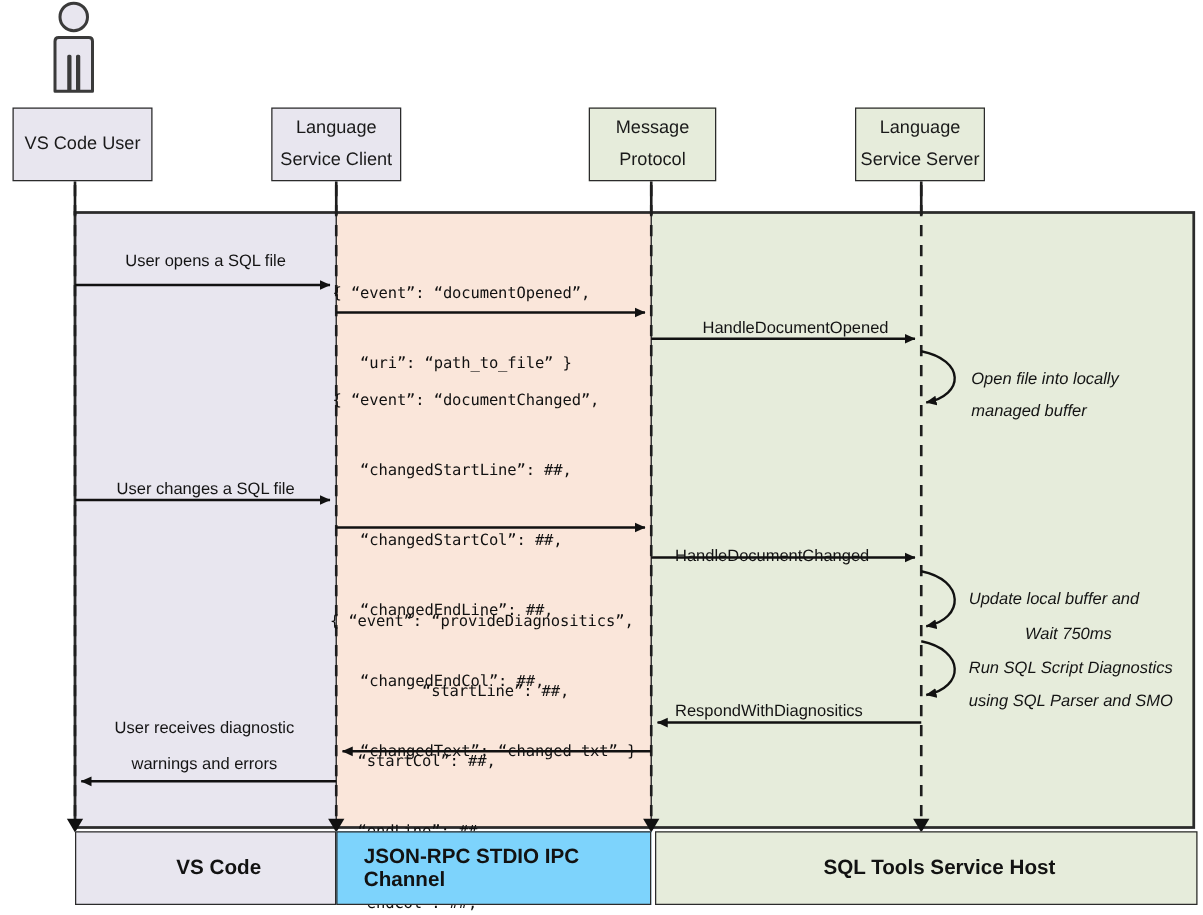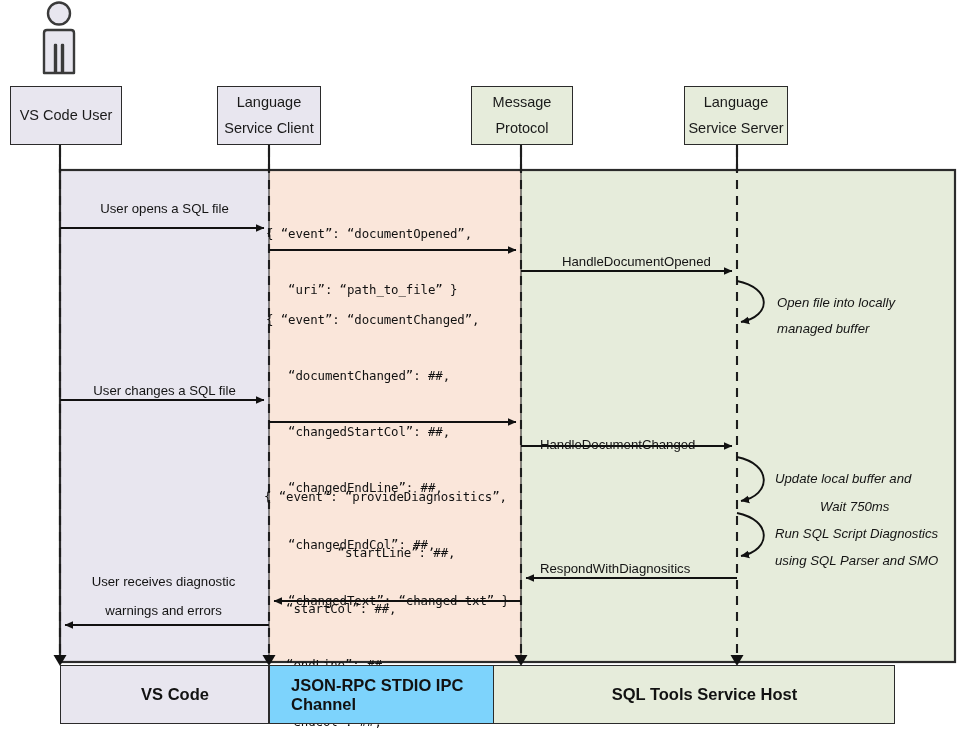--- a/index.html
+++ b/index.html
@@ -205,21 +205,21 @@
   <div class="note" style="left:775px; top:526px;">Run SQL Script Diagnostics</div>
   <div class="note" style="left:775px; top:553px;">using SQL Parser and SMO</div>
 
   <div class="json" style="left:266px; top:203px;">
     <div>{ “event”: “documentOpened”,</div>
     <div style="margin-top:19px;">   “uri”: “path_to_file” }</div>
   </div>
 
   <div class="json" style="left:266px; top:289px;">
     <div>{ “event”: “documentChanged”,</div>
-    <div style="margin-top:19px;">   “documentChanged”: ##,</div>
+    <div style="margin-top:19px;">   “changedStartLine”: ##,</div>
     <div style="margin-top:19px;">   “changedStartCol”: ##,</div>
     <div style="margin-top:19px;">   “changedEndLine”: ##,</div>
     <div style="margin-top:19px;">   “changedEndCol”: ##,</div>
     <div style="margin-top:19px;">   “changedText”: “changed txt” }</div>
   </div>
 
   <div class="json" style="left:264px; top:466px;">
     <div>{ “event”: “provideDiagnositics”,</div>
     <div style="margin-top:19px;text-align:center;">   “startLine”: ##,</div>
     <div style="margin-top:19px;">   “startCol”: ##,</div>
@@ -227,17 +227,17 @@
     <div style="margin-top:19px;">   “endCol”: ##,</div>
     
   </div>
 
   <div class="footer-cell foot-lav" style="left:60px; top:665px; width:209px; height:59px;">
     <span>VS Code</span>
   </div>
   <div class="footer-cell foot-org" style="left:269px; top:665px; width:252px; height:59px;">
     <span>JSON-RPC STDIO IPC Channel</span>
   </div>
-  <div class="footer-cell foot-grn" style="left:493px; top:665px; width:402px; height:59px;">
+  <div class="footer-cell foot-grn" style="left:524px; top:665px; width:434px; height:59px;">
     <span>SQL Tools Service Host</span>
   </div>
 
 </div>
 
 </body></html>

